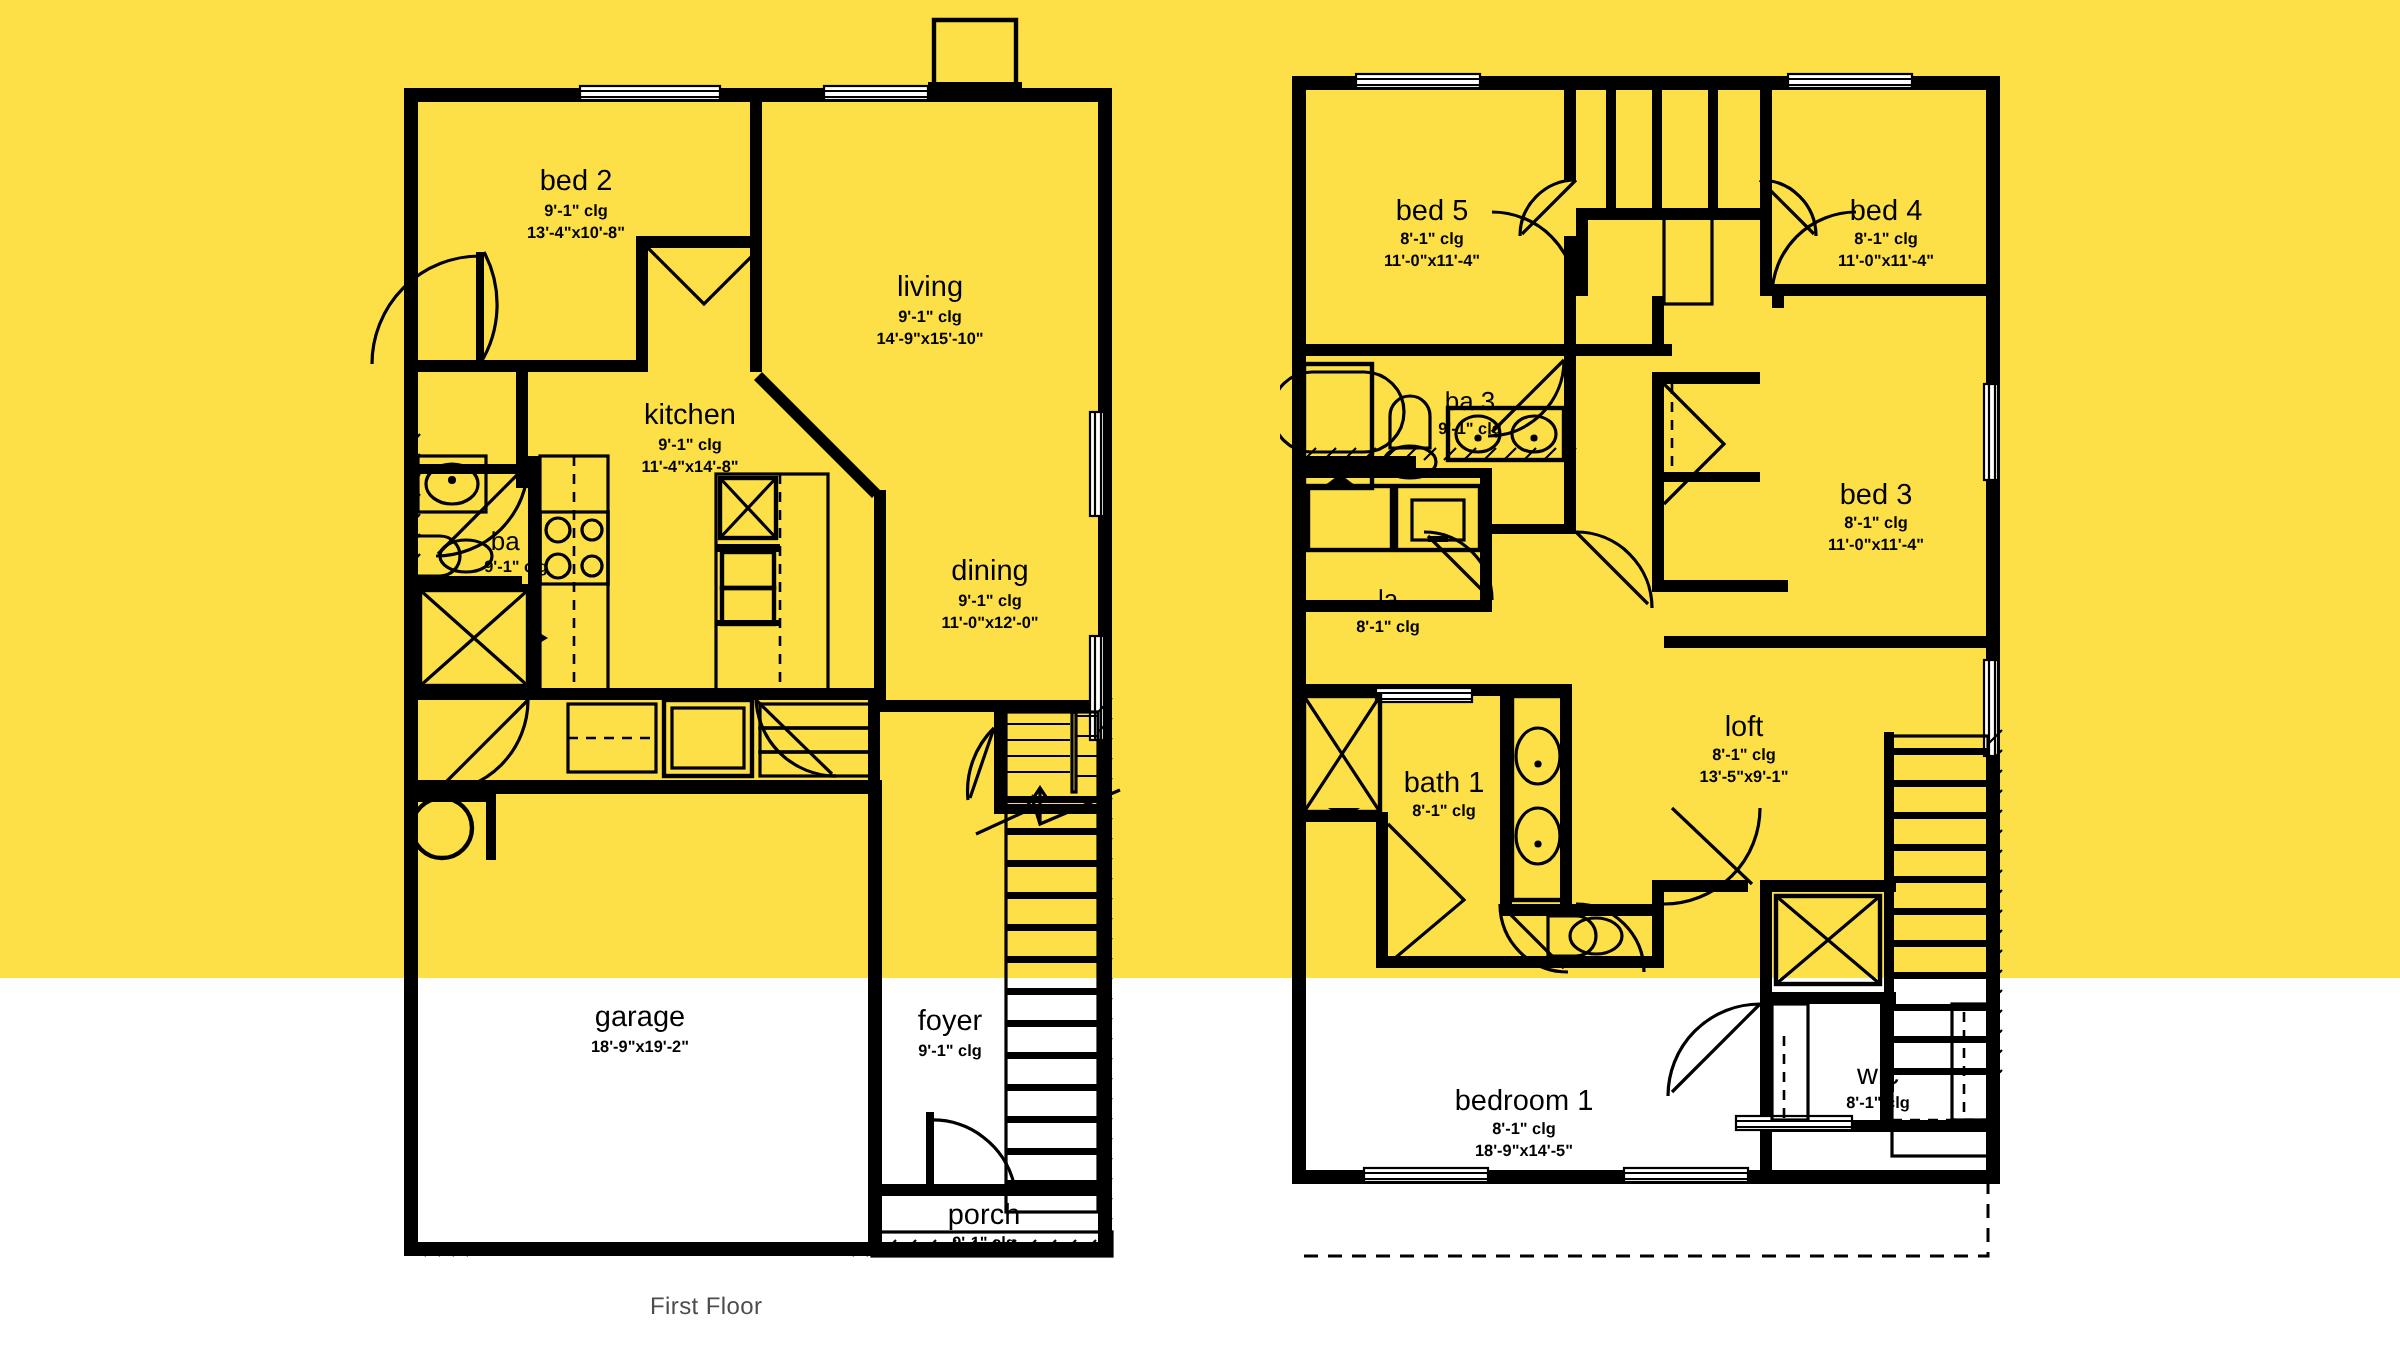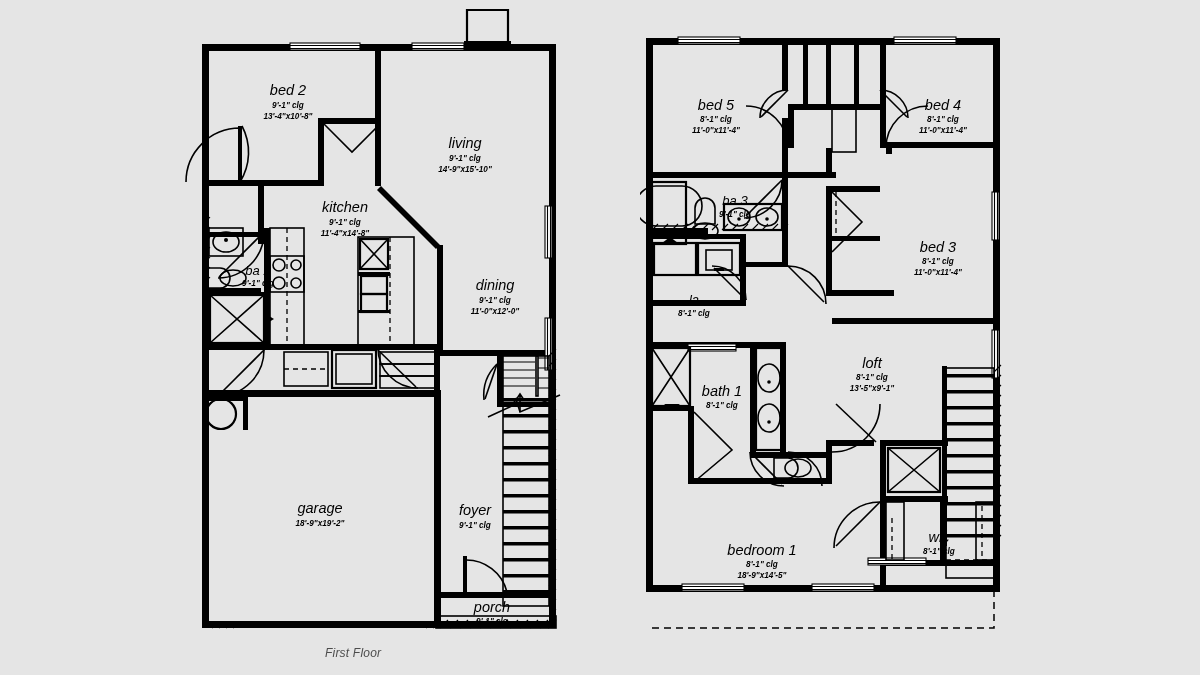--- a/index.html
+++ b/index.html
@@ -1,18 +1,18 @@
 <!DOCTYPE html>
 <html><head>
 <meta charset="utf-8">
 <style>
   html,body{margin:0;padding:0;background:#ffffff;}
   body{width:1200px;height:675px;overflow:hidden;
        font-family:"Liberation Sans",sans-serif;}
-  #stage{position:relative;width:1200px;height:675px;background:#e5e5e5;font-style:italic;}
+  #stage{position:relative;width:1200px;height:489px;background:#fde047;}
   svg{display:block;}
   .wall{fill:#000;}
   .thin{fill:none;stroke:#000;stroke-width:1.6;}
   .thin2{fill:none;stroke:#000;stroke-width:2.2;}
   .hair{fill:none;stroke:#000;stroke-width:1.1;}
   .dash{fill:none;stroke:#000;stroke-width:1.5;stroke-dasharray:7 5;}
   .dash2{fill:none;stroke:#000;stroke-width:1.3;stroke-dasharray:5 4;}
   .white{fill:#fff;}
   .rmname{font-family:"Liberation Sans",sans-serif;font-size:14.5px;fill:#000;text-anchor:middle;}
   .rmname.sm{font-size:13px;}

